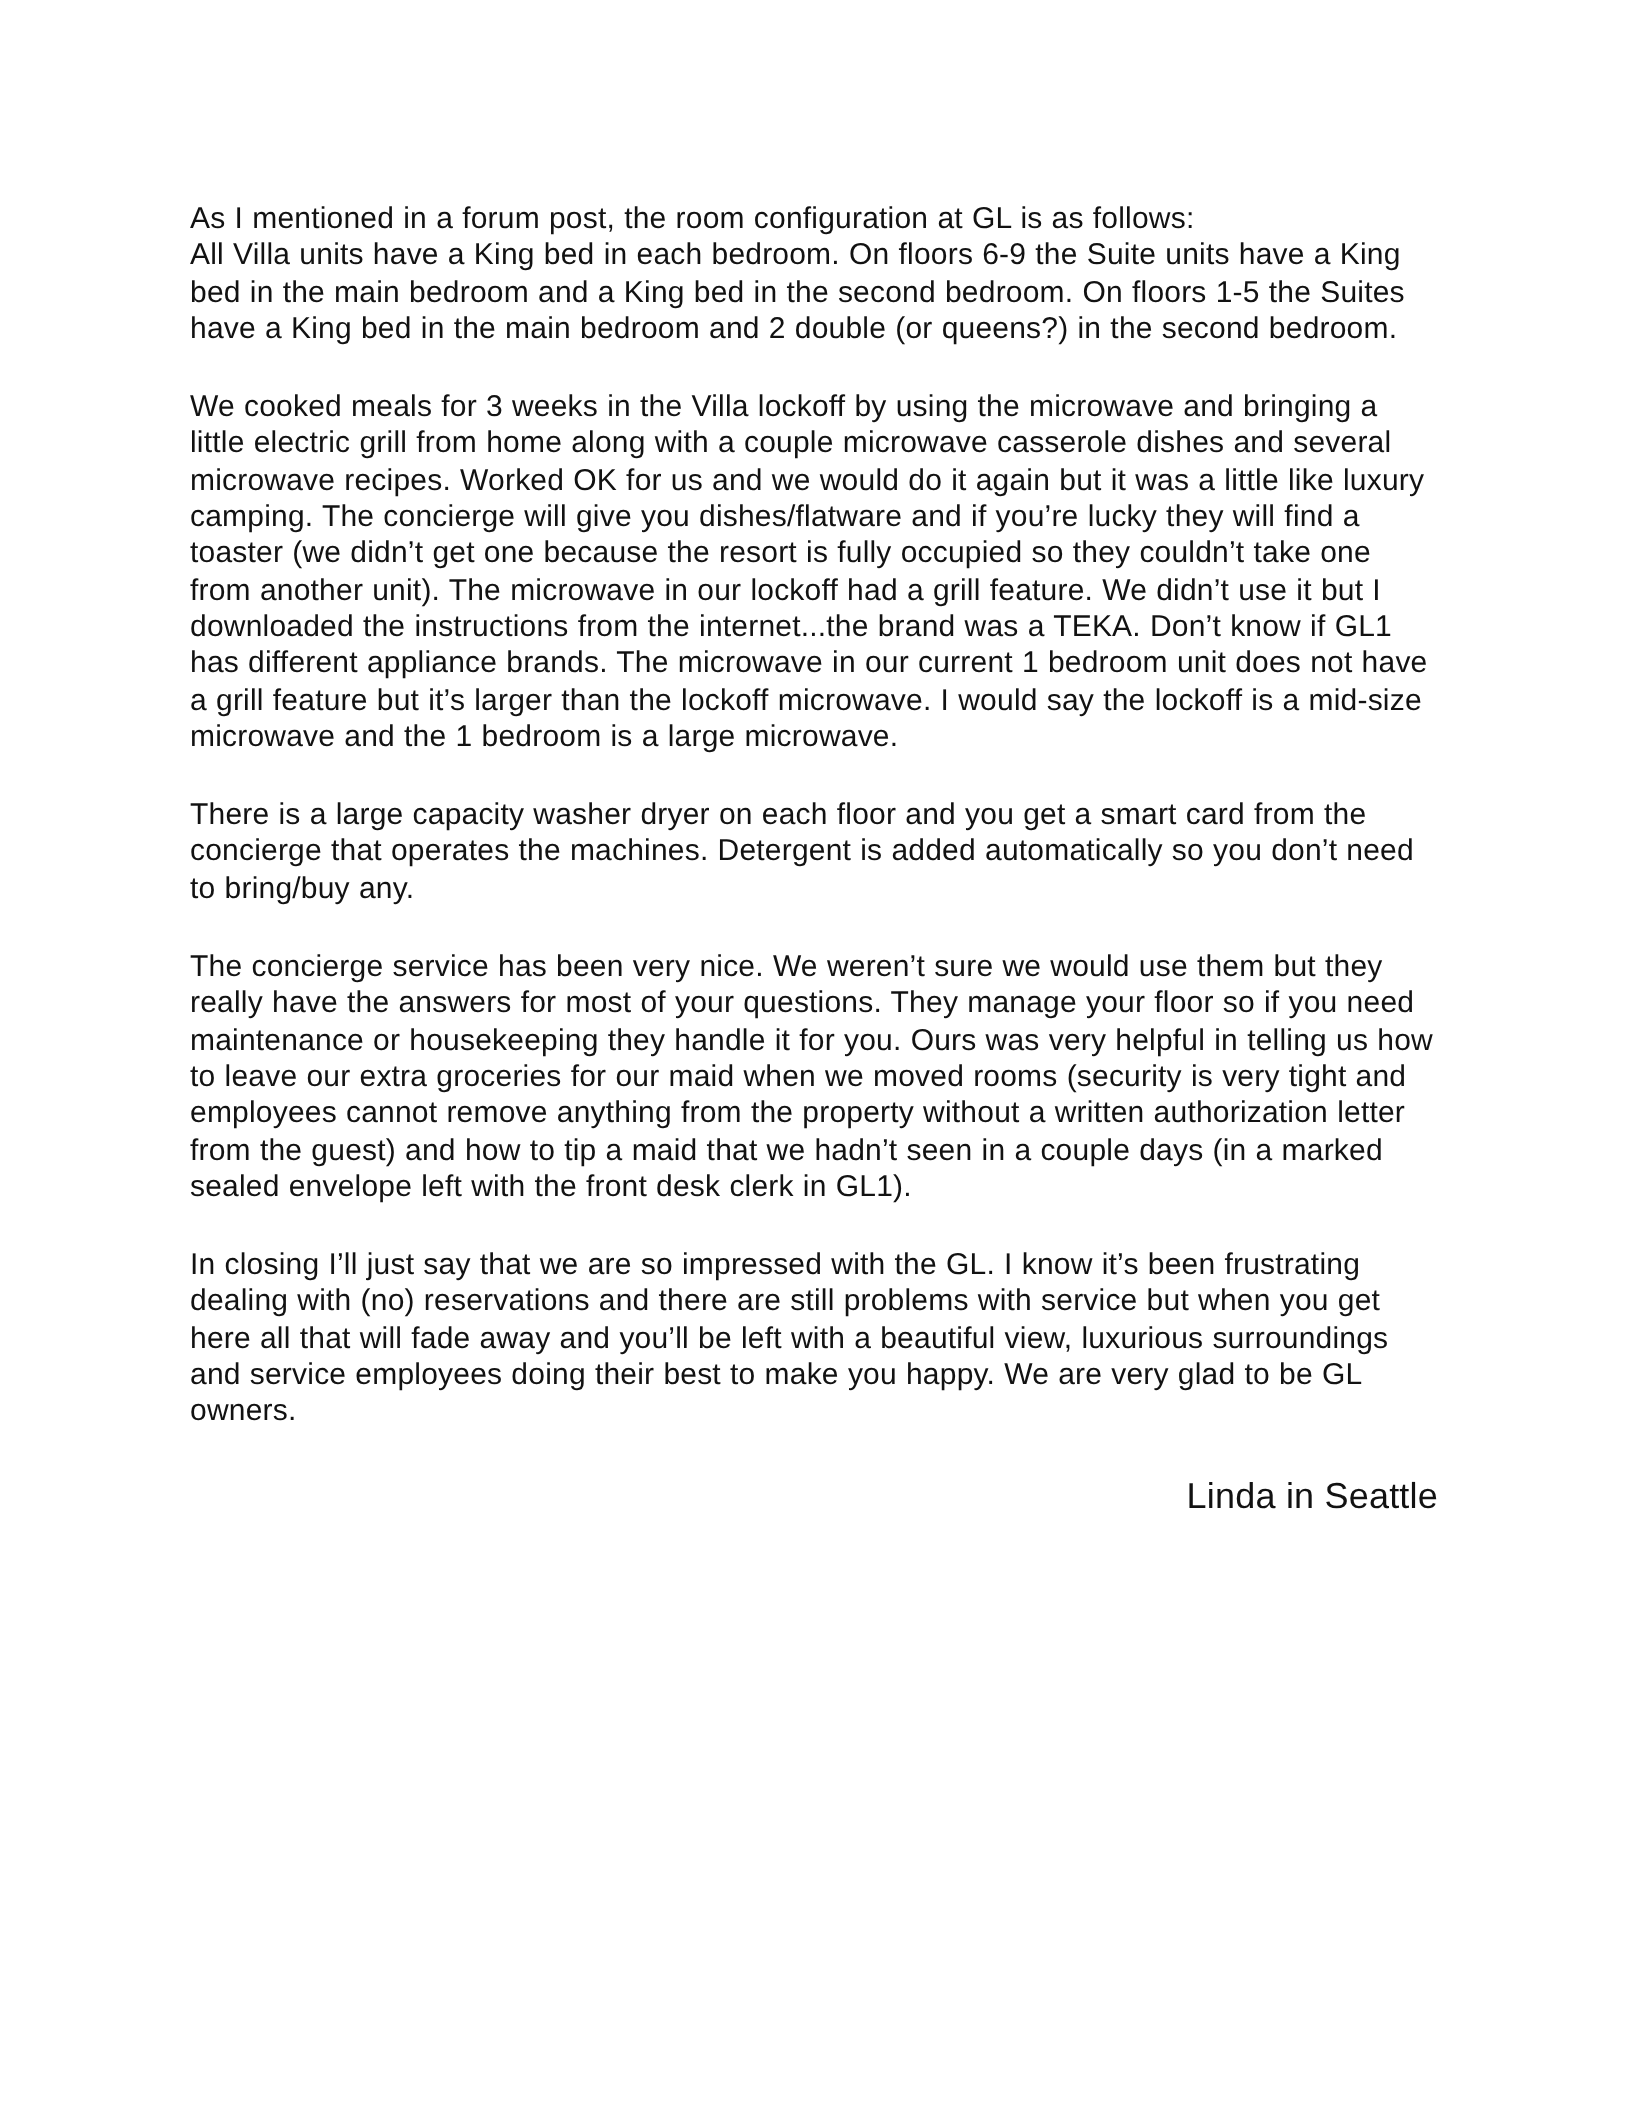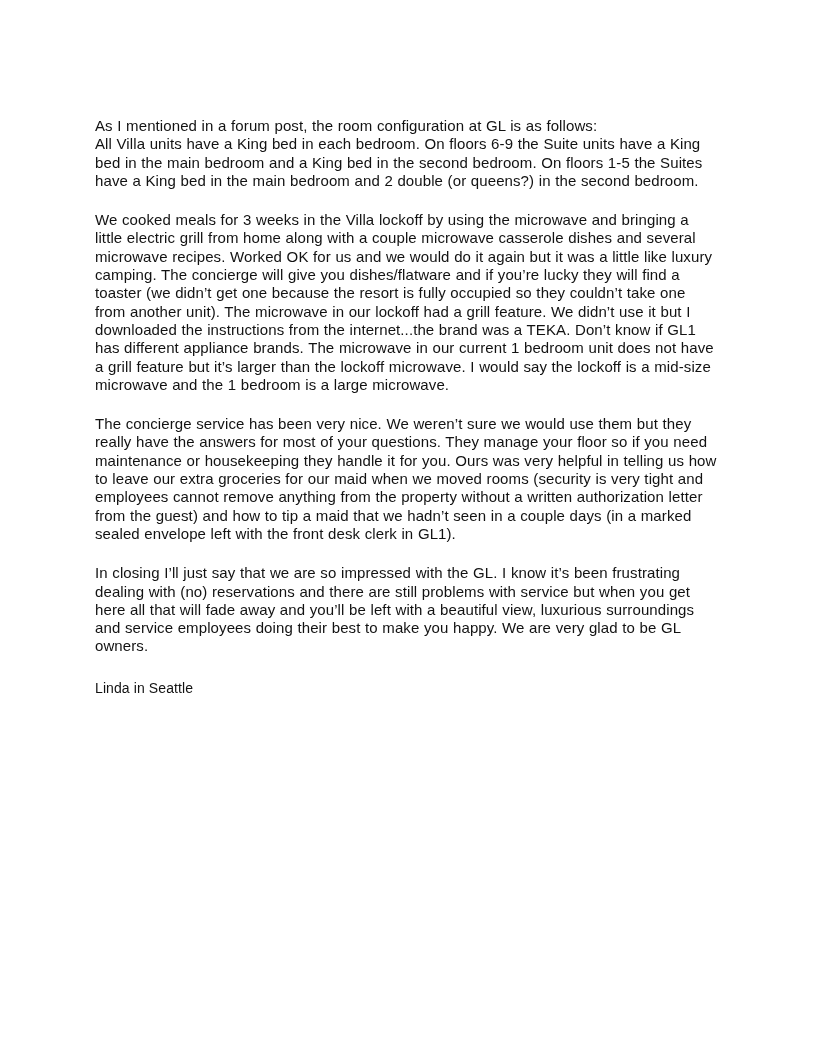--- a/index.html
+++ b/index.html
@@ -19,49 +19,51 @@
     position: absolute;
     top: 0;
     left: 0;
     width: 816px;
     height: 1056px;
     background: #ffffff;
     overflow: hidden;
   }
   .doc {
     position: absolute;
-    top: 117px;
+    top: 101px;
     left: 95px;
     width: 624px;
   }
   .para {
     margin: 0 0 21px 0;
     font-size: 15px;
     line-height: 18.3px;
     letter-spacing: 0.1px;
     white-space: pre-wrap;   
     word-spacing: 0.3px;
   }
   .signature-block {
     margin-top: 23px;
   }
   .signature-block span {
     display: block;
-    font-size: 14px;
+    font-size: 18px;
     line-height: 18.3px;
     letter-spacing: 0.1px;
+    text-align: right;
   }
 </style>
 </head>
 <body>
 
 <div class="page">
   <div class="doc">
     <p class="para">As I mentioned in a forum post, the room configuration at GL is as follows:
 All Villa units have a King bed in each bedroom. On floors 6-9 the Suite units have a King bed in the main bedroom and a King bed in the second bedroom. On floors 1-5 the Suites have a King bed in the main bedroom and 2 double (or queens?) in the second bedroom.</p>
     <p class="para">We cooked meals for 3 weeks in the Villa lockoff by using the microwave and bringing a little electric grill from home along with a couple microwave casserole dishes and several microwave recipes. Worked OK for us and we would do it again but it was a little like luxury camping. The concierge will give you dishes/flatware and if you’re lucky they will find a toaster (we didn’t get one because the resort is fully occupied so they couldn’t take one from another unit). The microwave in our lockoff had a grill feature. We didn’t use it but I downloaded the instructions from the internet...the brand was a TEKA. Don’t know if GL1 has different appliance brands. The microwave in our current 1 bedroom unit does not have a grill feature but it’s larger than the lockoff microwave. I would say the lockoff is a mid-size microwave and the 1 bedroom is a large microwave.</p>
+    <p class="para">There is a large capacity washer dryer on each floor and you get a smart card from the concierge that operates the machines. Detergent is added automatically so you don’t need to bring/buy any.</p>
     <p class="para">The concierge service has been very nice. We weren’t sure we would use them but they really have the answers for most of your questions. They manage your floor so if you need maintenance or housekeeping they handle it for you. Ours was very helpful in telling us how to leave our extra groceries for our maid when we moved rooms (security is very tight and employees cannot remove anything from the property without a written authorization letter from the guest) and how to tip a maid that we hadn’t seen in a couple days (in a marked sealed envelope left with the front desk clerk in GL1).</p>
     <p class="para">In closing I’ll just say that we are so impressed with the GL. I know it’s been frustrating dealing with (no) reservations and there are still problems with service but when you get here all that will fade away and you’ll be left with a beautiful view, luxurious surroundings and service employees doing their best to make you happy. We are very glad to be GL owners.</p>
     <div class="signature-block">
       <span>Linda in Seattle</span>
     </div>
   </div>
 </div>
 
 </body></html>

